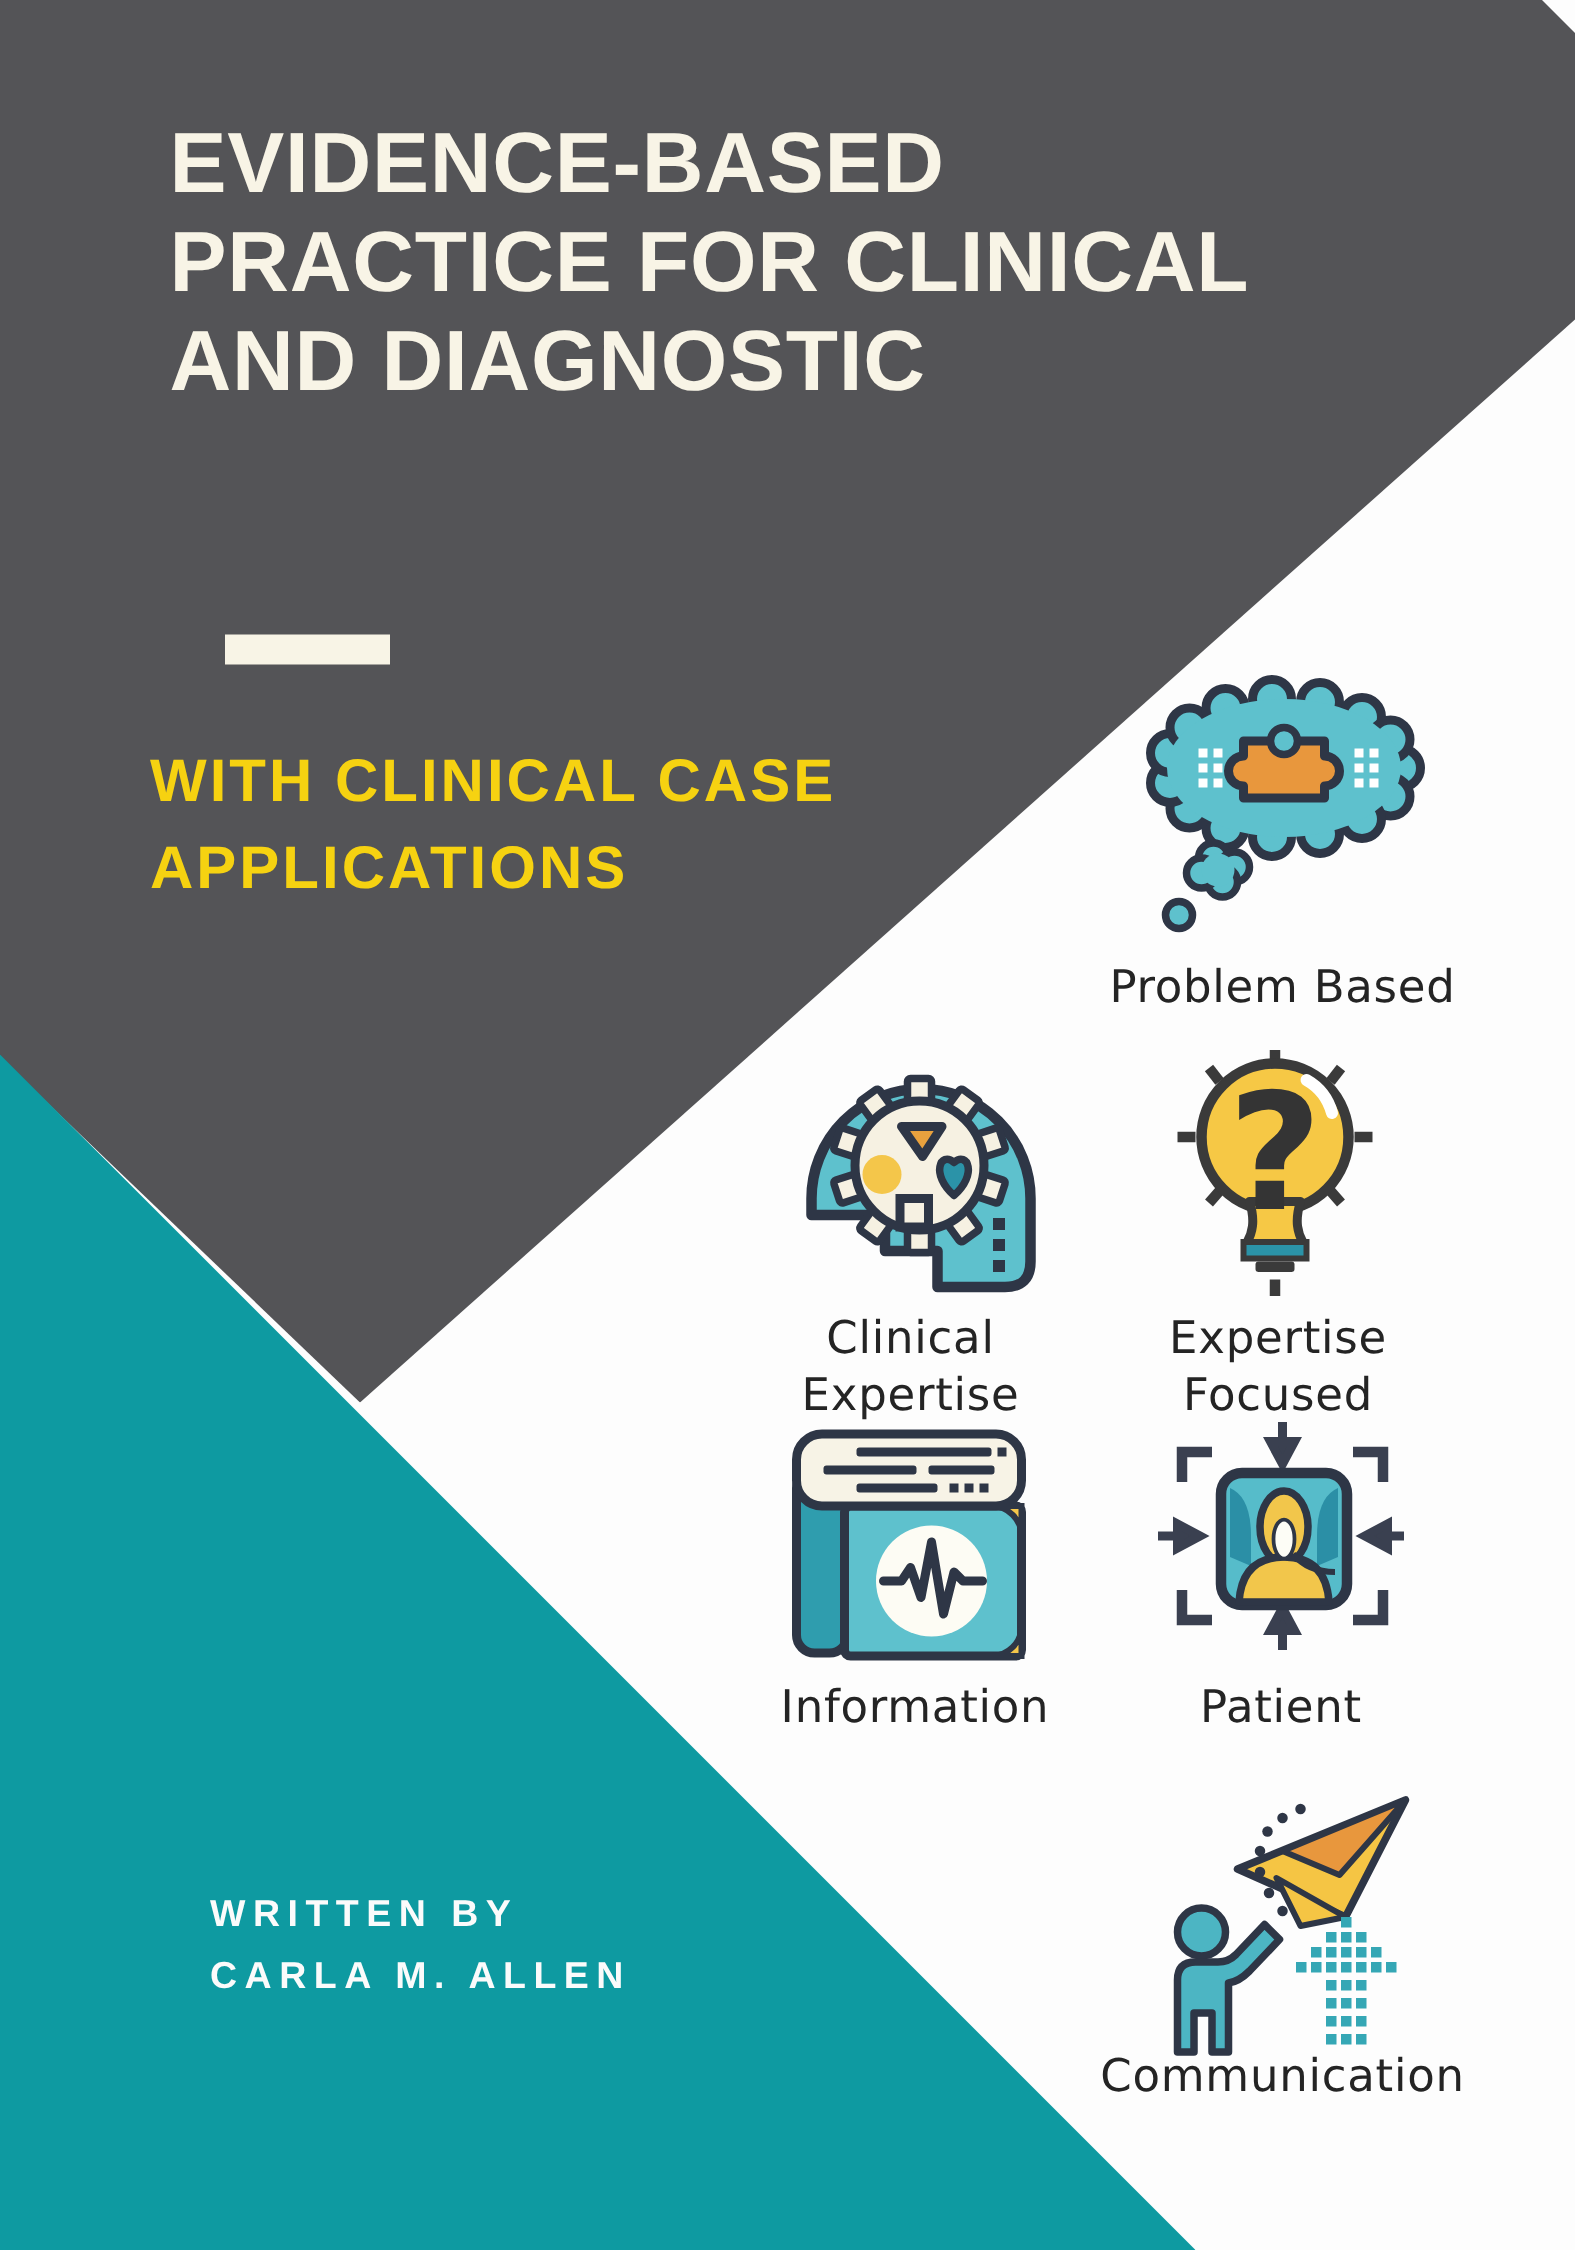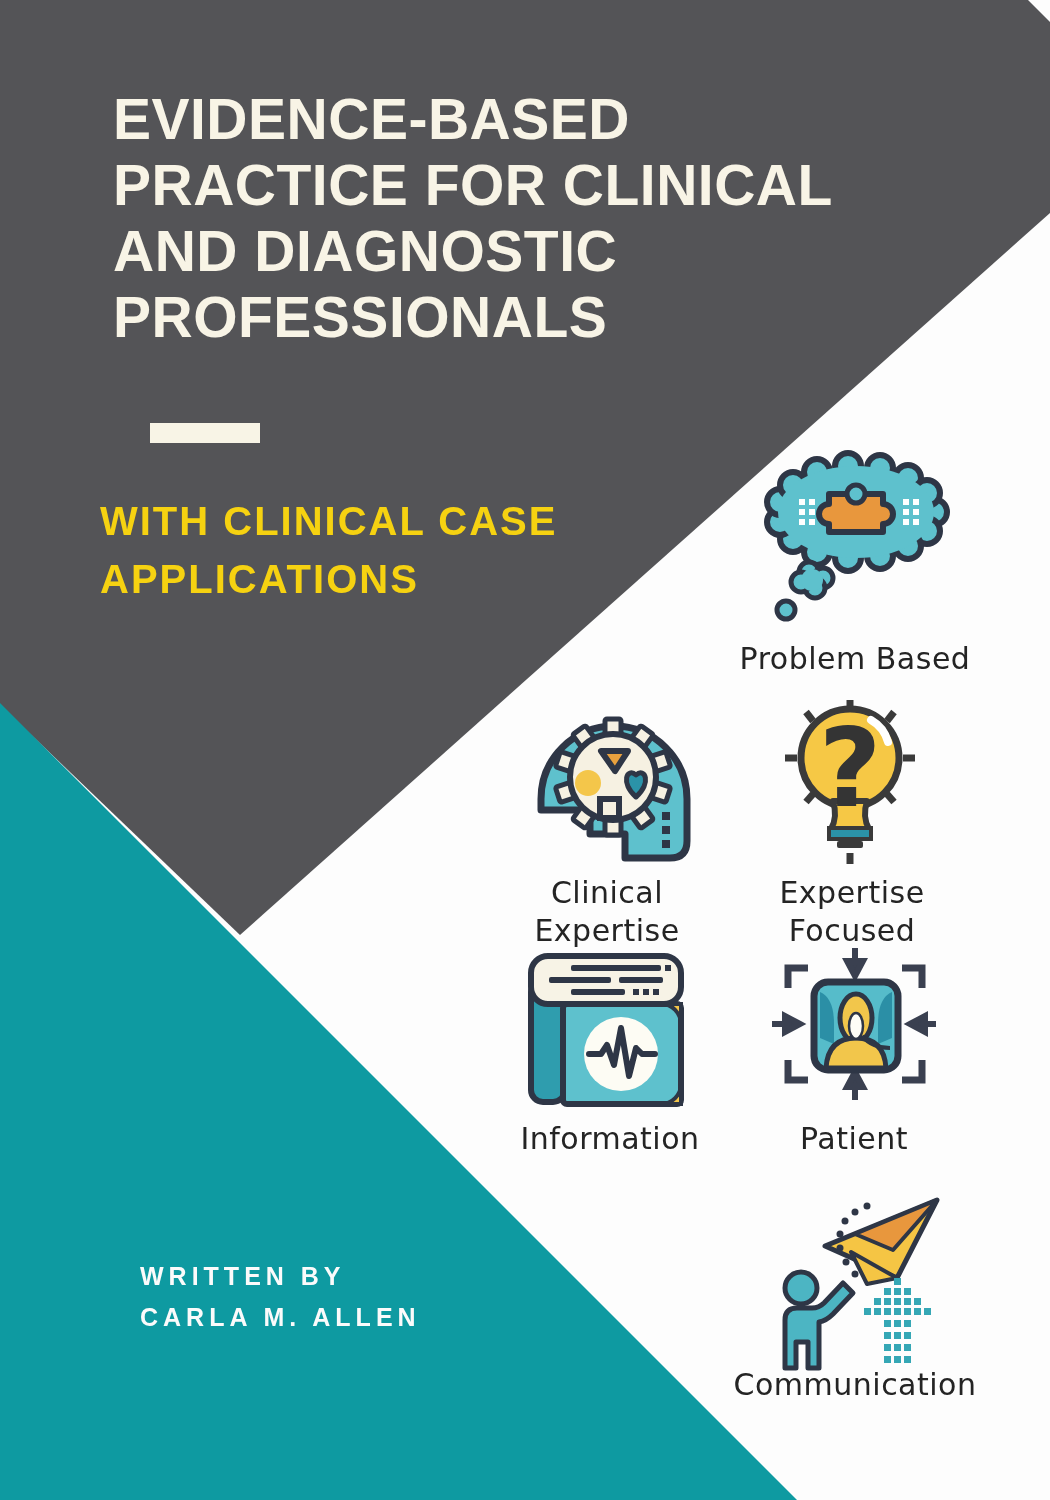--- a/index.html
+++ b/index.html
@@ -17,21 +17,21 @@
     background:#545457;
     clip-path:polygon(0 0,1028px 0,1050px 22px,1050px 213px,240px 935px,0 705px);
   }
   .teal-shape{
     position:absolute;inset:0;
     background:#0e9aa1;
     clip-path:polygon(0 703px,797px 1500px,0 1500px);
   }
   
   .title{
-    left:113px;top:86px;width:880px;
+    left:113px;top:76px;width:880px;
     color:#f8f4e6;
     font-size:57px;line-height:66px;font-weight:bold;
     letter-spacing:0.5px;
   }
   .divider{
     left:150px;top:423px;width:110px;height:20px;
     background:#f8f4e6;
   }
   .subtitle{
     left:100px;top:492px;width:640px;
@@ -66,21 +66,20 @@
 
 <div id="canvas">
 
   <div class="slate-shape"></div>
   <div class="teal-shape"></div>
 
   <div class="abs title">
     <div>EVIDENCE-BASED</div>
     <div>PRACTICE FOR CLINICAL</div>
     <div>AND DIAGNOSTIC</div>
-    <div>PROFESSIONALS</div>
   </div>
 
   <div class="abs divider"></div>
 
   <div class="abs subtitle">
     <div>WITH CLINICAL CASE</div>
     <div>APPLICATIONS</div>
   </div>
 
   <div class="abs byline">

